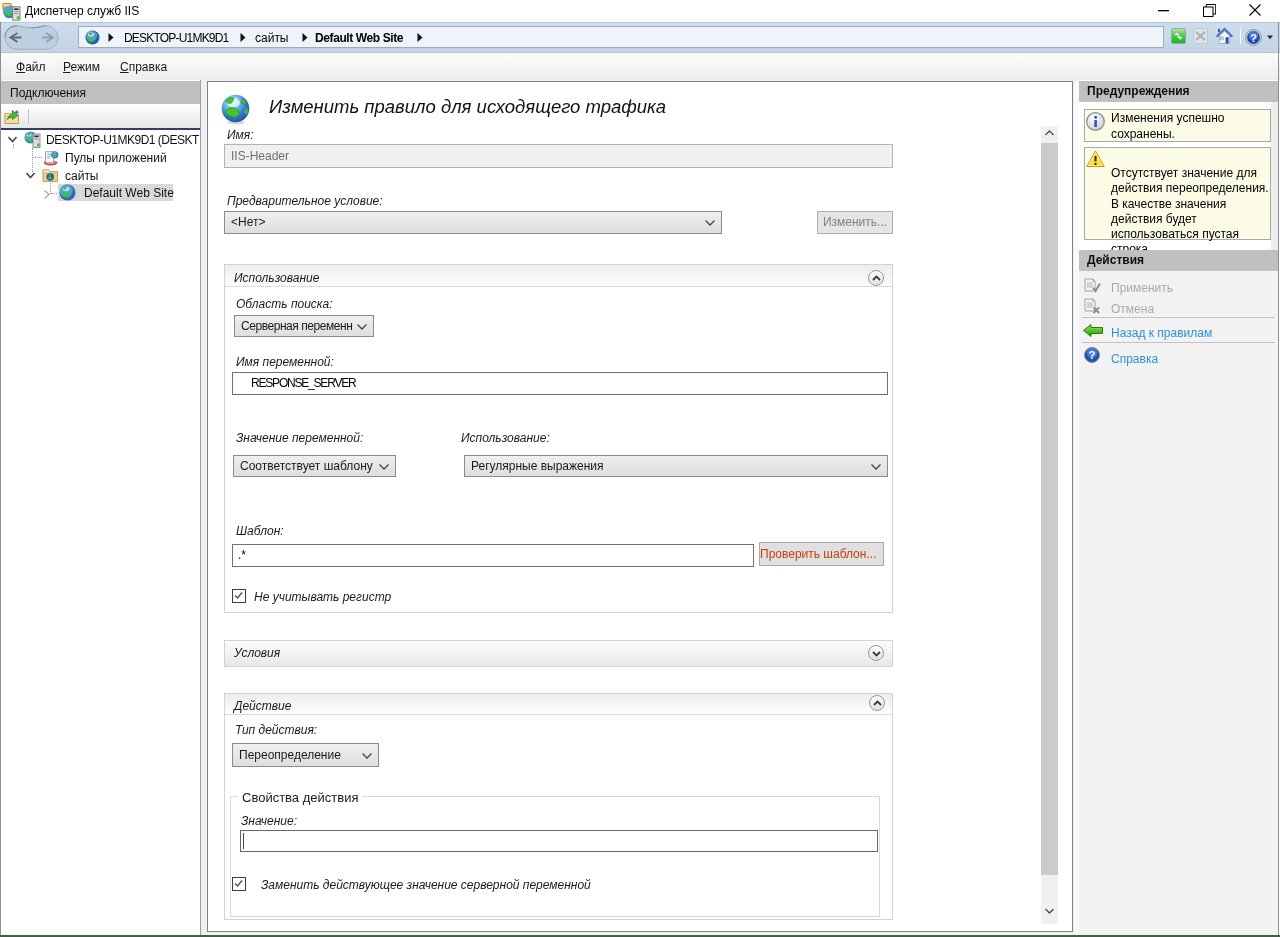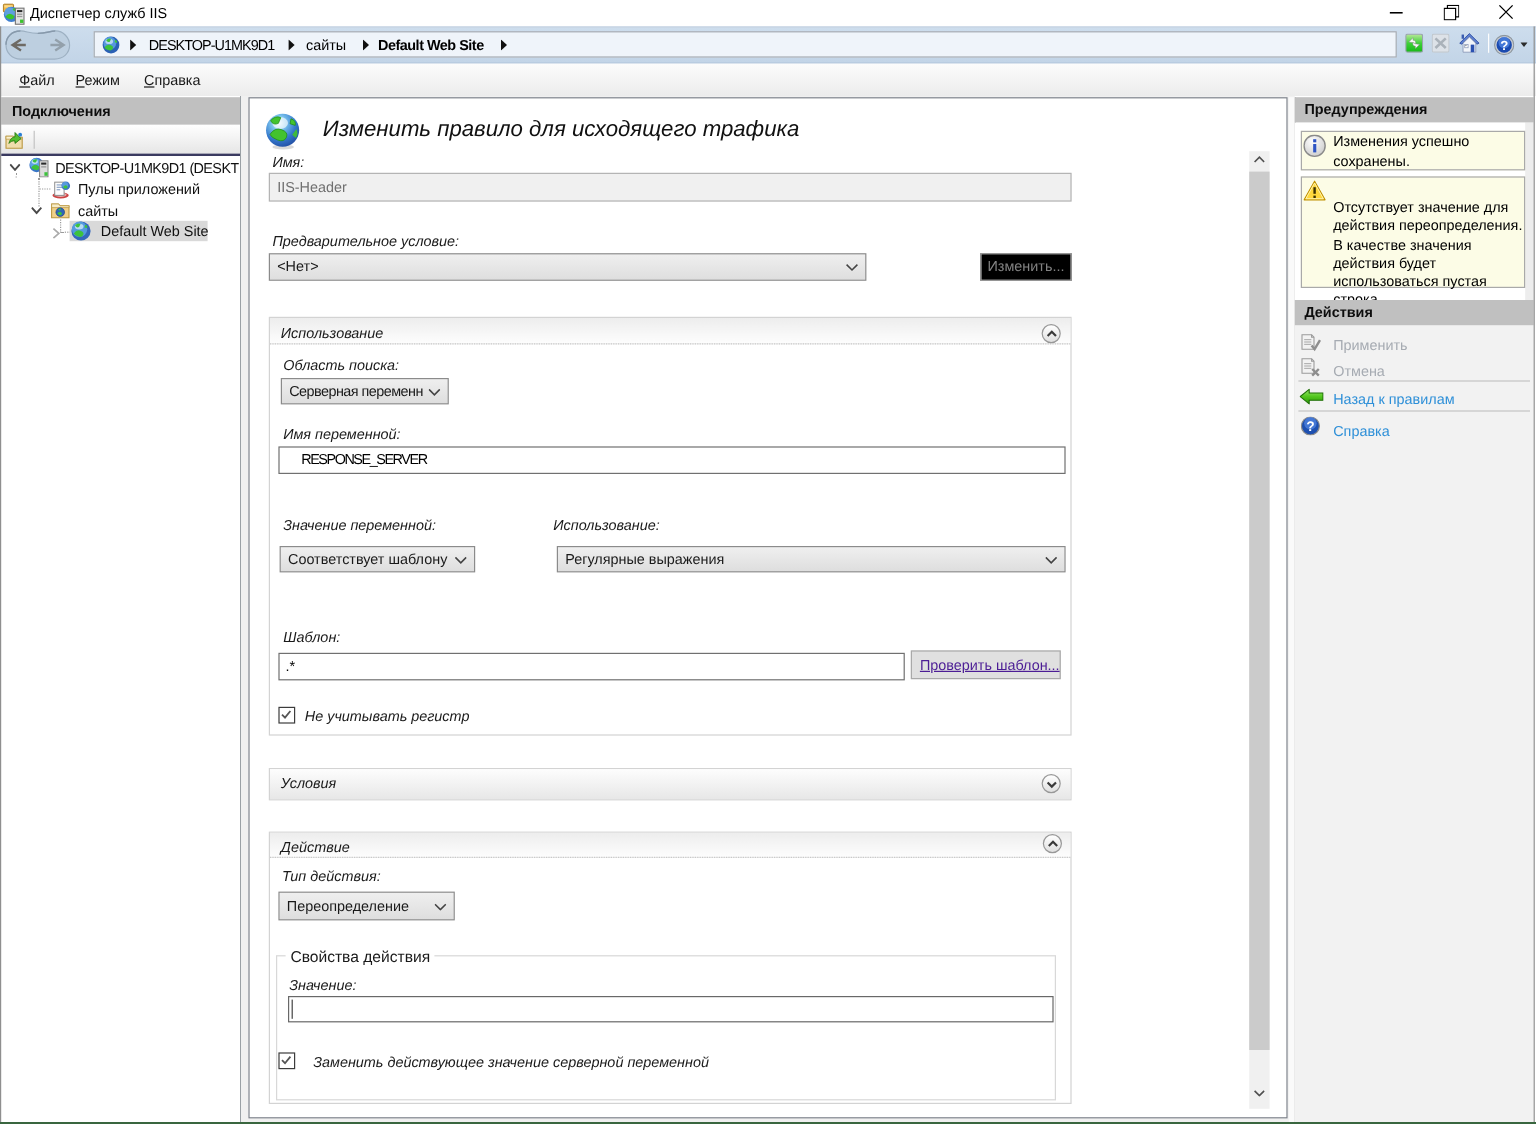--- a/index.html
+++ b/index.html
@@ -5,22 +5,22 @@
 * { margin:0; padding:0; box-sizing:border-box; }
 html,body { width:1280px; height:937px; overflow:hidden; }
 body { font-family:"Liberation Sans", sans-serif; font-size:12px; color:#1a1a1a; background:#fff; position:relative; }
 .abs { position:absolute; }
 .lbl { position:absolute; font-size:12px; color:#1a1a1a; white-space:nowrap;font-style:italic; }
 .inputd { position:absolute; background:#f0f0f0; border:1px solid #b4b4b4; color:#707070; font-size:12px; }
 .inputw { position:absolute; background:#fff; border:1px solid #707070; font-size:12px; color:#000; }
 .combo { position:absolute; background:linear-gradient(#efefef,#dedede); border:1px solid #8b8b8b; font-size:12px; color:#1a1a1a; overflow:hidden; }
 .combo .ct { position:absolute; left:6px; top:3px; white-space:nowrap; }
 .combo svg.chev { position:absolute; right:6px; top:8px; }
-.btn { position:absolute; background:#e0e0e0; border:1px solid #a9a9a9; font-size:12px; color:#4c1d95; text-align:right;text-decoration:underline; }
-.btnd { position:absolute; background:#000000; border:1px solid #aeaeae; font-size:12px; color:#838383; text-align:center; }
+.btn { position:absolute; background:#e0e0e0; border:1px solid #a9a9a9; font-size:12px; color:#c2410c; text-align:left; }
+.btnd { position:absolute; background:#e5e5e5; border:1px solid #aeaeae; font-size:12px; color:#838383; text-align:center; }
 .group { position:absolute; border:1px solid #d3d3d3; background:#fff; }
 .ghead { position:absolute; left:0; top:0; right:0; background:linear-gradient(#ededed,#fdfdfd); border-bottom:1px dotted #c9c9c9; }
 .gheadc { position:absolute; left:0; top:0; right:0; background:linear-gradient(#fdfdfd,#e7e7e7); }
 .gbtn { position:absolute; width:16px; height:16px; border-radius:50%; border:1px solid #989898; background:linear-gradient(#ffffff,#e0e0e0); }
 .gbtn svg { position:absolute; left:1px; top:1px; }
 .cb { position:absolute; width:14px; height:14px; background:#fff; border:1px solid #3c3c3c; }
 .rheader { position:absolute; left:1079px; width:199px; height:21px; background:#c0c0c0; }
 .rheader span { position:absolute; left:8px; top:3px; font-weight:bold; font-size:12px; color:#0d0d0d; }
 .ybox { position:absolute; left:1084px; width:187px; background:#fcfce6; border:1px solid #a9a9a9; }
 .menuitem { position:absolute; top:60px; font-size:12px; color:#1a1a1a; }
@@ -125,21 +125,21 @@
   </svg>
 
 <div class="abs" style="left:0;top:53px;width:1280px;height:27px;background:linear-gradient(#fcfcfc,#ececec)"></div>
 <span class="menuitem" style="left:16px"><u>Ф</u>айл</span>
 <span class="menuitem" style="left:63px"><u>Р</u>ежим</span>
 <span class="menuitem" style="left:120px"><u>С</u>правка</span>
 
 <div class="abs" style="left:1px;top:80px;width:200px;height:855px;background:#fff"></div>
 <div class="abs" style="left:200px;top:80px;width:1px;height:855px;background:#9aa0a5"></div>
 <div class="abs" style="left:1px;top:81px;width:199px;height:23px;background:#c0c0c0"></div>
-<div class="abs" style="left:10px;top:86px;font-weight:bold;font-size:12px;color:#0d0d0d">Подключения</div>
+<div class="abs" style="left:10px;top:86px;font-weight:normal;font-size:12px;color:#0d0d0d">Подключения</div>
 <div class="abs" style="left:1px;top:104px;width:199px;height:26px;background:linear-gradient(#ffffff,#e6e6e6);border-bottom:2px solid #3a3a60"></div>
 <svg class="abs" style="left:4px;top:109px" width="17" height="16" viewBox="0 0 17 16">
   <path d="M1 4.5 L1 14.5 L14.5 14.5 L14.5 5.5 L8 5.5 L7 4.5 Z" fill="#f0ddae" stroke="#b9963f" stroke-width="0.9"></path>
   <path d="M1 7 L14.5 7 L14.5 5.5 L8 5.5 L7 4.5 L1 4.5 Z" fill="#f9efcd" stroke="#b9963f" stroke-width="0.6"></path>
   <path d="M8.5 5 C5 5.5 4 8.5 3.5 10.5 C5 8.5 6.5 8.2 8.5 8.5 L8.5 10.5 L13.5 6.5 L8.5 1.5 Z" fill="#52bd2e" stroke="#2d7a12" stroke-width="0.8"></path>
   <circle cx="12.8" cy="3.2" r="1.6" fill="#2a7fd4"></circle>
 </svg>
 <div class="abs" style="left:28px;top:109px;width:1px;height:15px;background:#c2c2c2"></div>
 
 <div class="abs" style="left:32px;top:148px;width:1px;height:24px;border-left:1px dotted #9a9a9a"></div>

